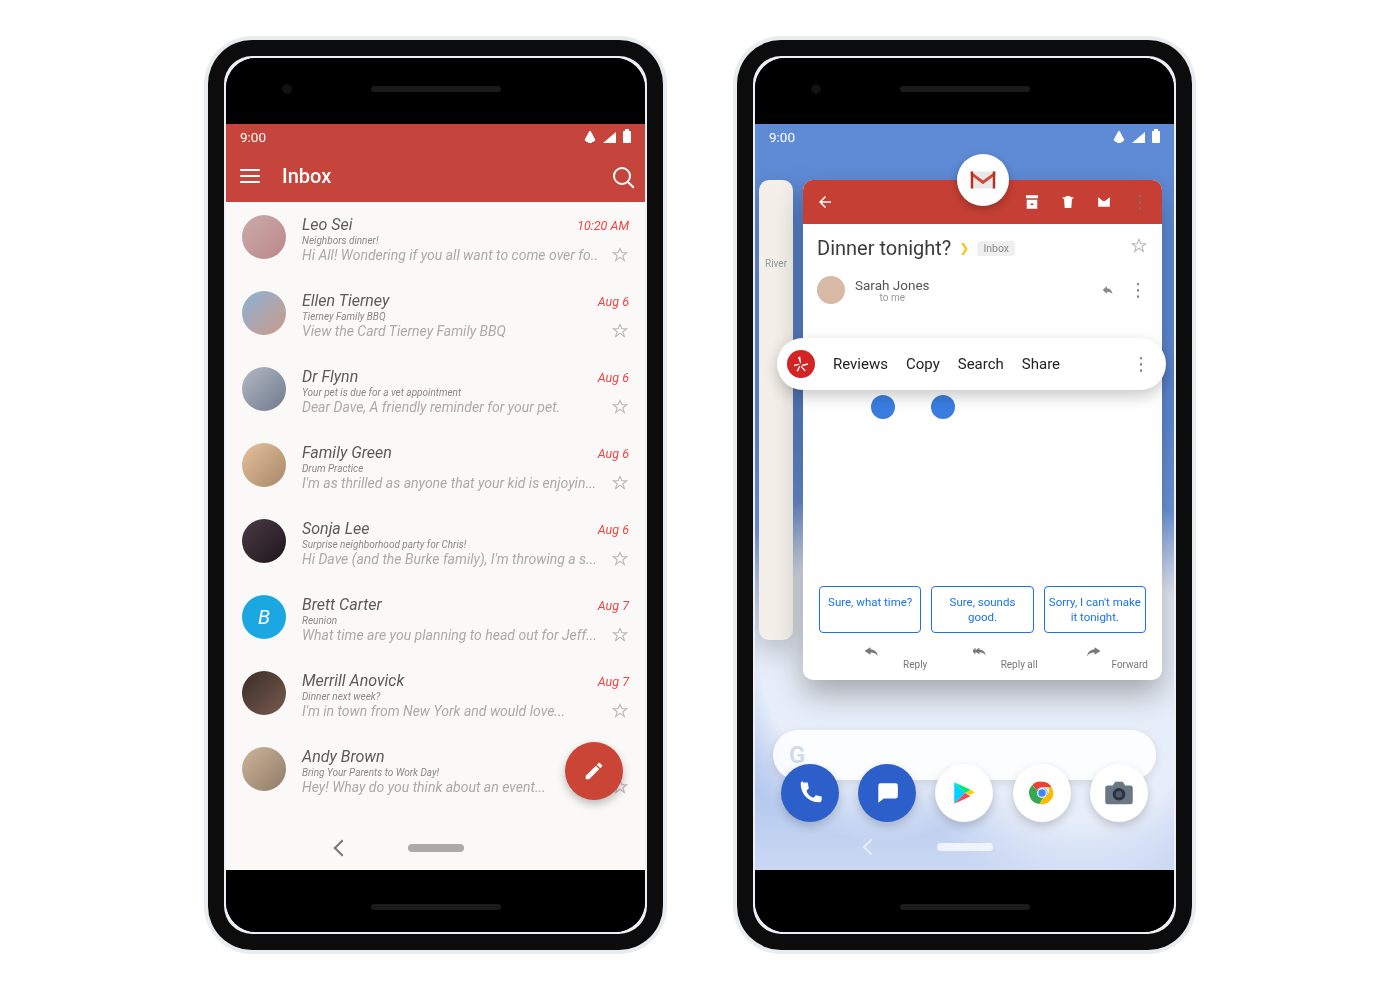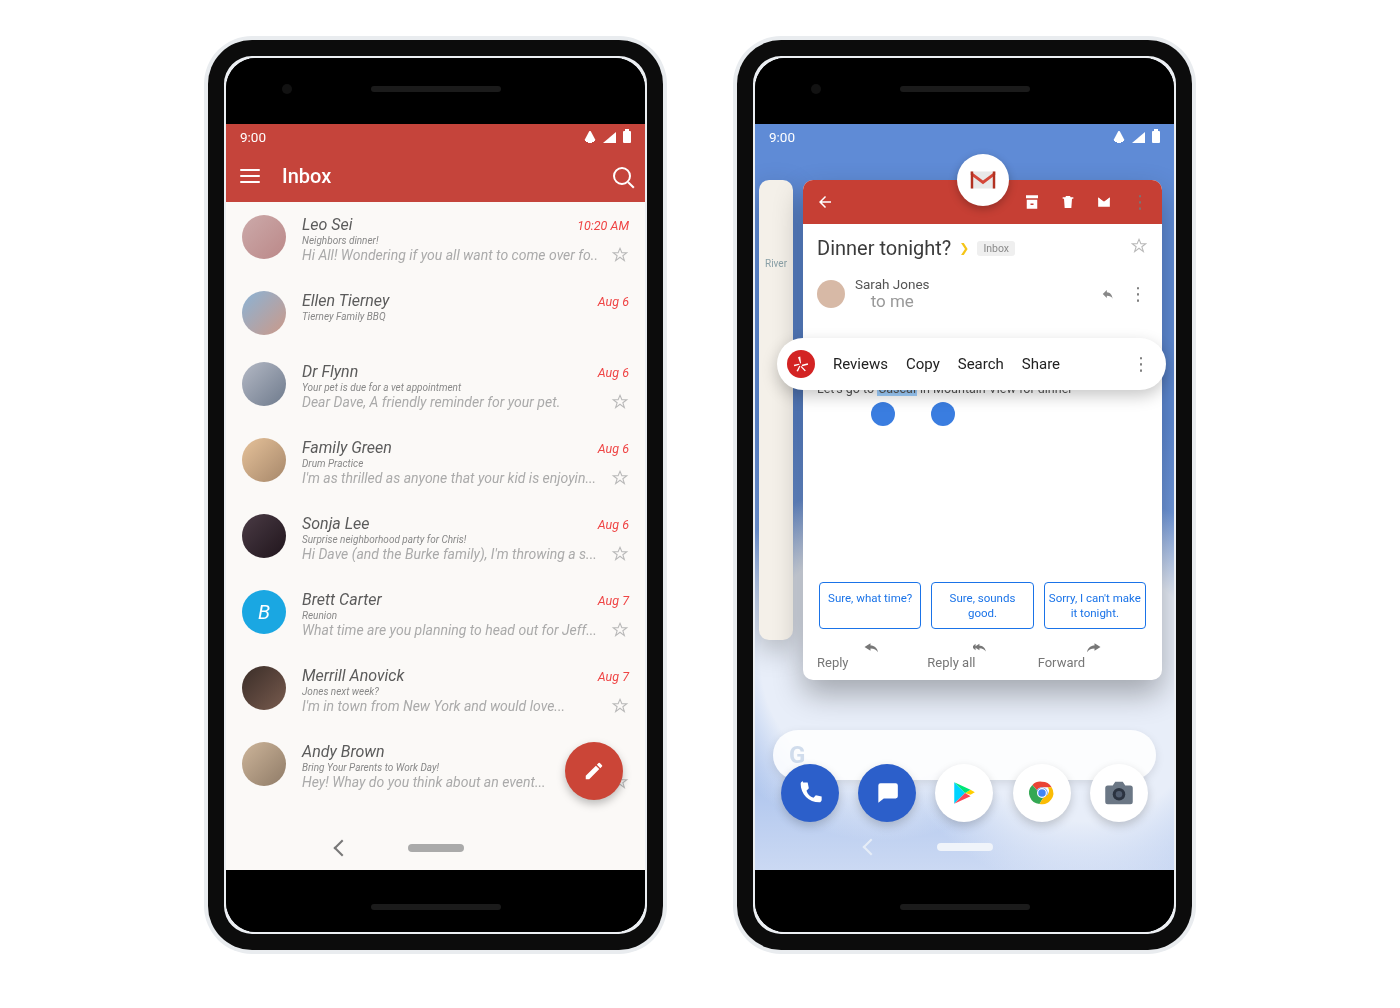--- a/index.html
+++ b/index.html
@@ -95,40 +95,40 @@
   .cardbar .sp{flex:1;}
   .iconbtn{width:20px;height:20px;display:flex;align-items:center;justify-content:center;cursor:pointer;}
   .cardbody{padding:12px 14px 0 14px;position:relative;height:calc(100% - 44px);display:flex;flex-direction:column;}
   .subjrow{display:flex;align-items:center;gap:8px;}
   .subj{font-size:20px;color:#3b3b3b;}
   .chiparrow{display:inline-block;color:#f5c518;font-size:12px;}
   .inboxchip{font-size:10.5px;color:#8a8a8a;background:#efefef;border-radius:3px;padding:1px 6px;}
   .starOutl{margin-left:auto;}
   .fromrow{display:flex;align-items:center;gap:10px;margin-top:16px;text-align:center;}
   .fromrow .who{font-size:13.5px;color:#555;}
-  .fromrow .tome{font-size:17px;color:#999;display:block;margin-top:-1px;}
+  .fromrow .tome{font-size:10px;color:#999;display:block;margin-top:-1px;}
   .miniav{width:28px;height:28px;border-radius:50%;background:#d7b9a6;}
   .replyic{margin-left:auto;color:#888;}
   .dots{color:#777;font-size:18px;line-height:12px;}
 
   .toolbar{position:absolute;left:-26px;right:-4px;top:114px;height:52px;background:#fff;border-radius:28px;box-shadow:0 6px 16px rgba(0,0,0,.22);display:flex;align-items:center;padding:0 16px 0 10px;gap:18px;z-index:10;}
   .yelp{width:28px;height:28px;border-radius:50%;background:#d32323;display:flex;align-items:center;justify-content:center;flex:none;}
   .yelp svg{width:18px;height:18px;fill:#fff;}
   .tbitem{font-size:15px;color:#222;cursor:pointer;}
   .tbsp{flex:1;}
 
   .msg{margin-top:70px;font-size:12.5px;color:#555;}
   .hl{background:#9fd0ff;padding:0 1px;}
   .seldots{display:flex;gap:36px;margin:6px 0 0 54px;}
   .seldot{width:24px;height:24px;border-radius:50%;background:#3a7de0;}
 
   .smart{display:flex;gap:10px;margin-top:auto;padding:0 2px;}
   .chip{flex:1;border:1px solid var(--blue-chip);color:var(--blue-chip);font-size:11.5px;text-align:center;padding:8px 4px;border-radius:4px;line-height:1.25;cursor:pointer;}
   .actions{display:flex;margin:12px 0 10px 0;}
-  .act{flex:1;text-align:left;color:#777;font-size:13px;cursor:pointer;}
+  .act{flex:1;text-align:right;color:#777;font-size:10px;cursor:pointer;}
   .act svg{display:block;margin:0 auto 2px auto;width:18px;height:12px;fill:#777;}
 
   .searchpill{position:absolute;left:18px;right:18px;top:580px;height:50px;border-radius:26px;background:rgba(255,255,255,.85);display:flex;align-items:center;padding:0 16px;box-shadow:0 3px 10px rgba(0,0,0,.10);}
   .searchpill .G{font-weight:700;font-size:24px;color:#d0dcec;}
 
   .dock{position:absolute;left:0;right:0;bottom:48px;display:flex;justify-content:space-around;padding:0 16px;}
   .dockic{width:58px;height:58px;border-radius:50%;background:#fff;display:flex;align-items:center;justify-content:center;box-shadow:0 4px 10px rgba(0,0,0,.18);cursor:pointer;}
 
   .sysnav2{position:absolute;bottom:0;left:0;right:0;height:46px;display:flex;align-items:center;justify-content:center;gap:60px;}
   .sysnav2 .navback{border-color:#e6edf7;}
@@ -193,20 +193,26 @@
                 </div>
               </div>
               <div class="row">
                 <div class="avatar av2"></div>
                 <div class="rowbody">
                   <div class="line1">
                     <span class="sender">Ellen Tierney</span>
                     <span class="time">Aug 6</span>
                   </div>
                   <div class="subject">Tierney Family BBQ</div>
+                  <div class="line3">
+                    <span class="snippet">View the Card Tierney Family BBQ</span>
+                    <span class="star"><svg class="starsvg" viewBox="0 0 24 24">
+                        <path d="M12 3l2.5 6h6.5l-5.2 4 2 6.5L12 15l-5.8 4.5 2-6.5L3 9h6.5z"></path>
+                      </svg></span>
+                  </div>
                 </div>
               </div>
               <div class="row">
                 <div class="avatar av3"></div>
                 <div class="rowbody">
                   <div class="line1">
                     <span class="sender">Dr Flynn</span>
                     <span class="time">Aug 6</span>
                   </div>
                   <div class="subject">Your pet is due for a vet appointment</div>
@@ -266,21 +272,21 @@
                   </div>
                 </div>
               </div>
               <div class="row">
                 <div class="avatar av7"></div>
                 <div class="rowbody">
                   <div class="line1">
                     <span class="sender">Merrill Anovick</span>
                     <span class="time">Aug 7</span>
                   </div>
-                  <div class="subject">Jones next week?</div>
+                  <div class="subject">Dinner next week?</div>
                   <div class="line3">
                     <span class="snippet">I'm in town from New York and would love...</span>
                     <span class="star"><svg class="starsvg" viewBox="0 0 24 24">
                         <path d="M12 3l2.5 6h6.5l-5.2 4 2 6.5L12 15l-5.8 4.5 2-6.5L3 9h6.5z"></path>
                       </svg></span>
                   </div>
                 </div>
               </div>
               <div class="row">
                 <div class="avatar av8"></div>

